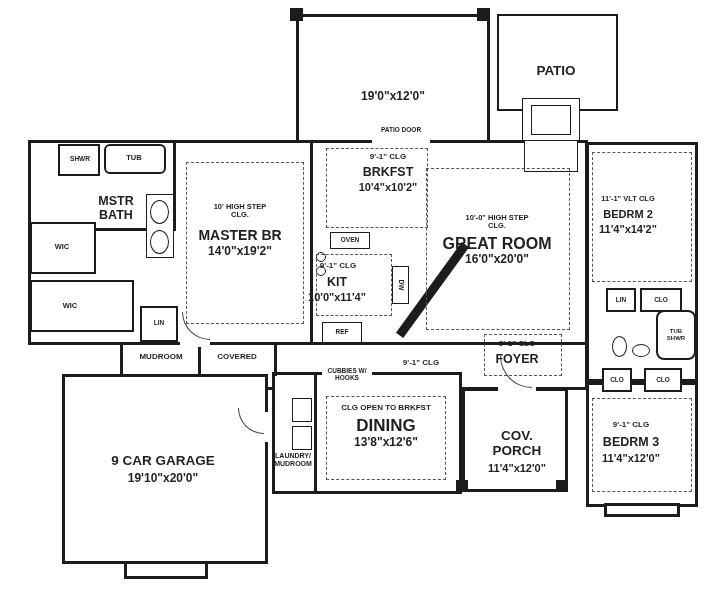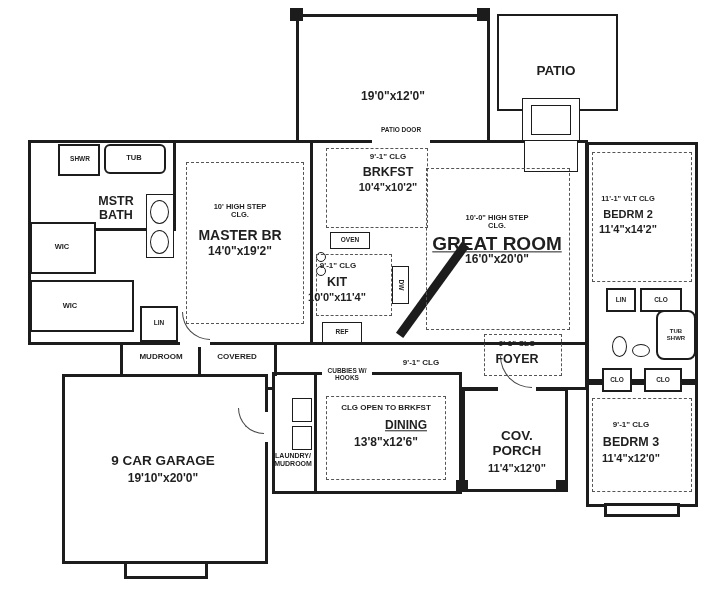--- a/index.html
+++ b/index.html
@@ -121,42 +121,42 @@
   <div class="lbl" style="left:237px;top:357px;font-size:8px;">COVERED</div>
 
   <div class="lbl" style="left:350px;top:240px;font-size:6.5px;">OVEN</div>
   <div class="lbl" style="left:338px;top:266px;font-size:8px;">9'-1" CLG</div>
   <div class="lbl" style="left:337px;top:282px;font-size:12.5px;">KIT</div>
   <div class="lbl" style="left:337px;top:297px;font-size:11px;">10'0"x11'4"</div>
   <div class="lbl rot90" style="left:401px;top:285px;font-size:6.5px;">DW</div>
   <div class="lbl" style="left:342px;top:332px;font-size:6.5px;">REF</div>
 
   <div class="lbl wrap" style="left:497px;top:222px;font-size:7.5px;width:74px;">10'-0" HIGH STEP CLG.</div>
-  <div class="lbl" style="left:497px;top:244px;font-size:19px;text-decoration:underline;">GREAT ROOM</div>
+  <div class="lbl" style="left:497px;top:244px;font-size:16px;">GREAT ROOM</div>
   <div class="lbl" style="left:497px;top:260px;font-size:12px;">16'0"x20'0"</div>
 
   <div class="lbl" style="left:628px;top:199px;font-size:7.5px;">11'-1" VLT CLG</div>
   <div class="lbl" style="left:628px;top:214px;font-size:11px;">BEDRM 2</div>
   <div class="lbl" style="left:628px;top:229px;font-size:11px;">11'4"x14'2"</div>
 
   <div class="lbl" style="left:621px;top:300px;font-size:6.5px;">LIN</div>
   <div class="lbl" style="left:661px;top:300px;font-size:6.5px;">CLO</div>
   <div class="lbl wrap" style="left:676px;top:335px;font-size:6px;width:26px;">TUB SHWR</div>
   <div class="lbl" style="left:617px;top:380px;font-size:6.5px;">CLO</div>
   <div class="lbl" style="left:663px;top:380px;font-size:6.5px;">CLO</div>
 
   <div class="lbl" style="left:517px;top:344px;font-size:8px;">9'-1" CLG</div>
   <div class="lbl" style="left:517px;top:359px;font-size:12.5px;">FOYER</div>
 
   <div class="lbl wrap" style="left:347px;top:374px;font-size:6.5px;width:50px;background:#fff;">CUBBIES W/ HOOKS</div>
   <div class="lbl" style="left:421px;top:363px;font-size:8px;">9'-1" CLG</div>
   <div class="lbl wrap" style="left:293px;top:460px;font-size:7px;width:44px;">LAUNDRY/ MUDROOM</div>
 
   <div class="lbl" style="left:386px;top:408px;font-size:8px;">CLG OPEN TO BRKFST</div>
-  <div class="lbl" style="left:406px;top:426px;font-size:12px;text-decoration:underline;">DINING</div>
+  <div class="lbl" style="left:386px;top:426px;font-size:17px;">DINING</div>
   <div class="lbl" style="left:386px;top:443px;font-size:12px;">13'8"x12'6"</div>
 
   <div class="lbl wrap" style="left:517px;top:443px;font-size:13.5px;width:58px;">COV. PORCH</div>
   <div class="lbl" style="left:517px;top:468px;font-size:11px;">11'4"x12'0"</div>
 
   <div class="lbl" style="left:631px;top:425px;font-size:8px;">9'-1" CLG</div>
   <div class="lbl" style="left:631px;top:442px;font-size:12.5px;">BEDRM 3</div>
   <div class="lbl" style="left:631px;top:458px;font-size:11px;">11'4"x12'0"</div>
 
   <div class="lbl" style="left:163px;top:461px;font-size:13.5px;">9 CAR GARAGE</div>

